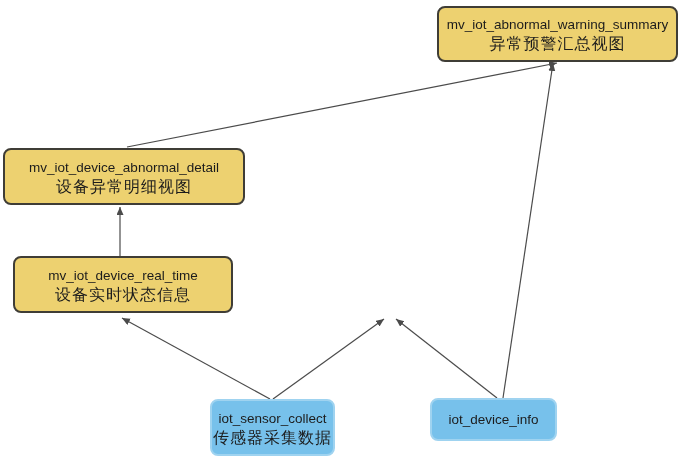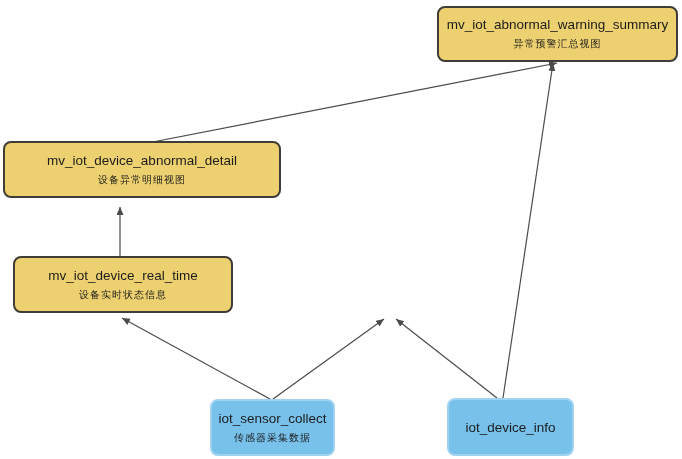--- a/index.html
+++ b/index.html
@@ -44,21 +44,21 @@
   .node.table {
     background: var(--table-fill, #77c1eb);
     border: 2px solid var(--table-border, #9fd3f0);
     border-radius: 8px;
   }
   .node .name {
     font-size: 13.5px;
     white-space: nowrap;
   }
   .node .label {
-    font-size: 10px;
+    font-size: 16px;
     letter-spacing: 1px;
     white-space: nowrap;
   }
 </style>
 </head>
 <body>
 
 <div id="canvas">
 
   <svg id="edges-layer" width="682" height="459" viewBox="0 0 682 459" xmlns="http://www.w3.org/2000/svg">
@@ -75,33 +75,33 @@
         <line x1="497" y1="398" x2="396" y2="319" stroke="#4b4b4b" stroke-width="1.2" marker-end="url(#arrowhead)"></line>
         <line x1="503" y1="398" x2="553" y2="63" stroke="#4b4b4b" stroke-width="1.2" marker-end="url(#arrowhead)"></line>
       </g>
   </svg>
 
   <div class="node view" style="left:437px; top:6px; width:241px; height:56px">
     <div class="name">mv_iot_abnormal_warning_summary</div>
     <div class="label">异常预警汇总视图</div>
   </div>
 
-  <div class="node view" style="left:3px; top:141px; width:278px; height:57px">
+  <div class="node view" style="left:3px; top:148px; width:242px; height:57px">
     <div class="name">mv_iot_device_abnormal_detail</div>
     <div class="label">设备异常明细视图</div>
   </div>
 
   <div class="node view" style="left:13px; top:256px; width:220px; height:57px">
     <div class="name">mv_iot_device_real_time</div>
     <div class="label">设备实时状态信息</div>
   </div>
 
 
   <div class="node table" style="left:210px; top:399px; width:125px; height:57px">
     <div class="name">iot_sensor_collect</div>
     <div class="label">传感器采集数据</div>
   </div>
 
-  <div class="node table" style="left:447px; top:398px; width:127px; height:58px">
+  <div class="node table" style="left:430px; top:398px; width:127px; height:43px">
     <div class="name">iot_device_info</div>
   </div>
 
 </div>
 
 </body></html>

